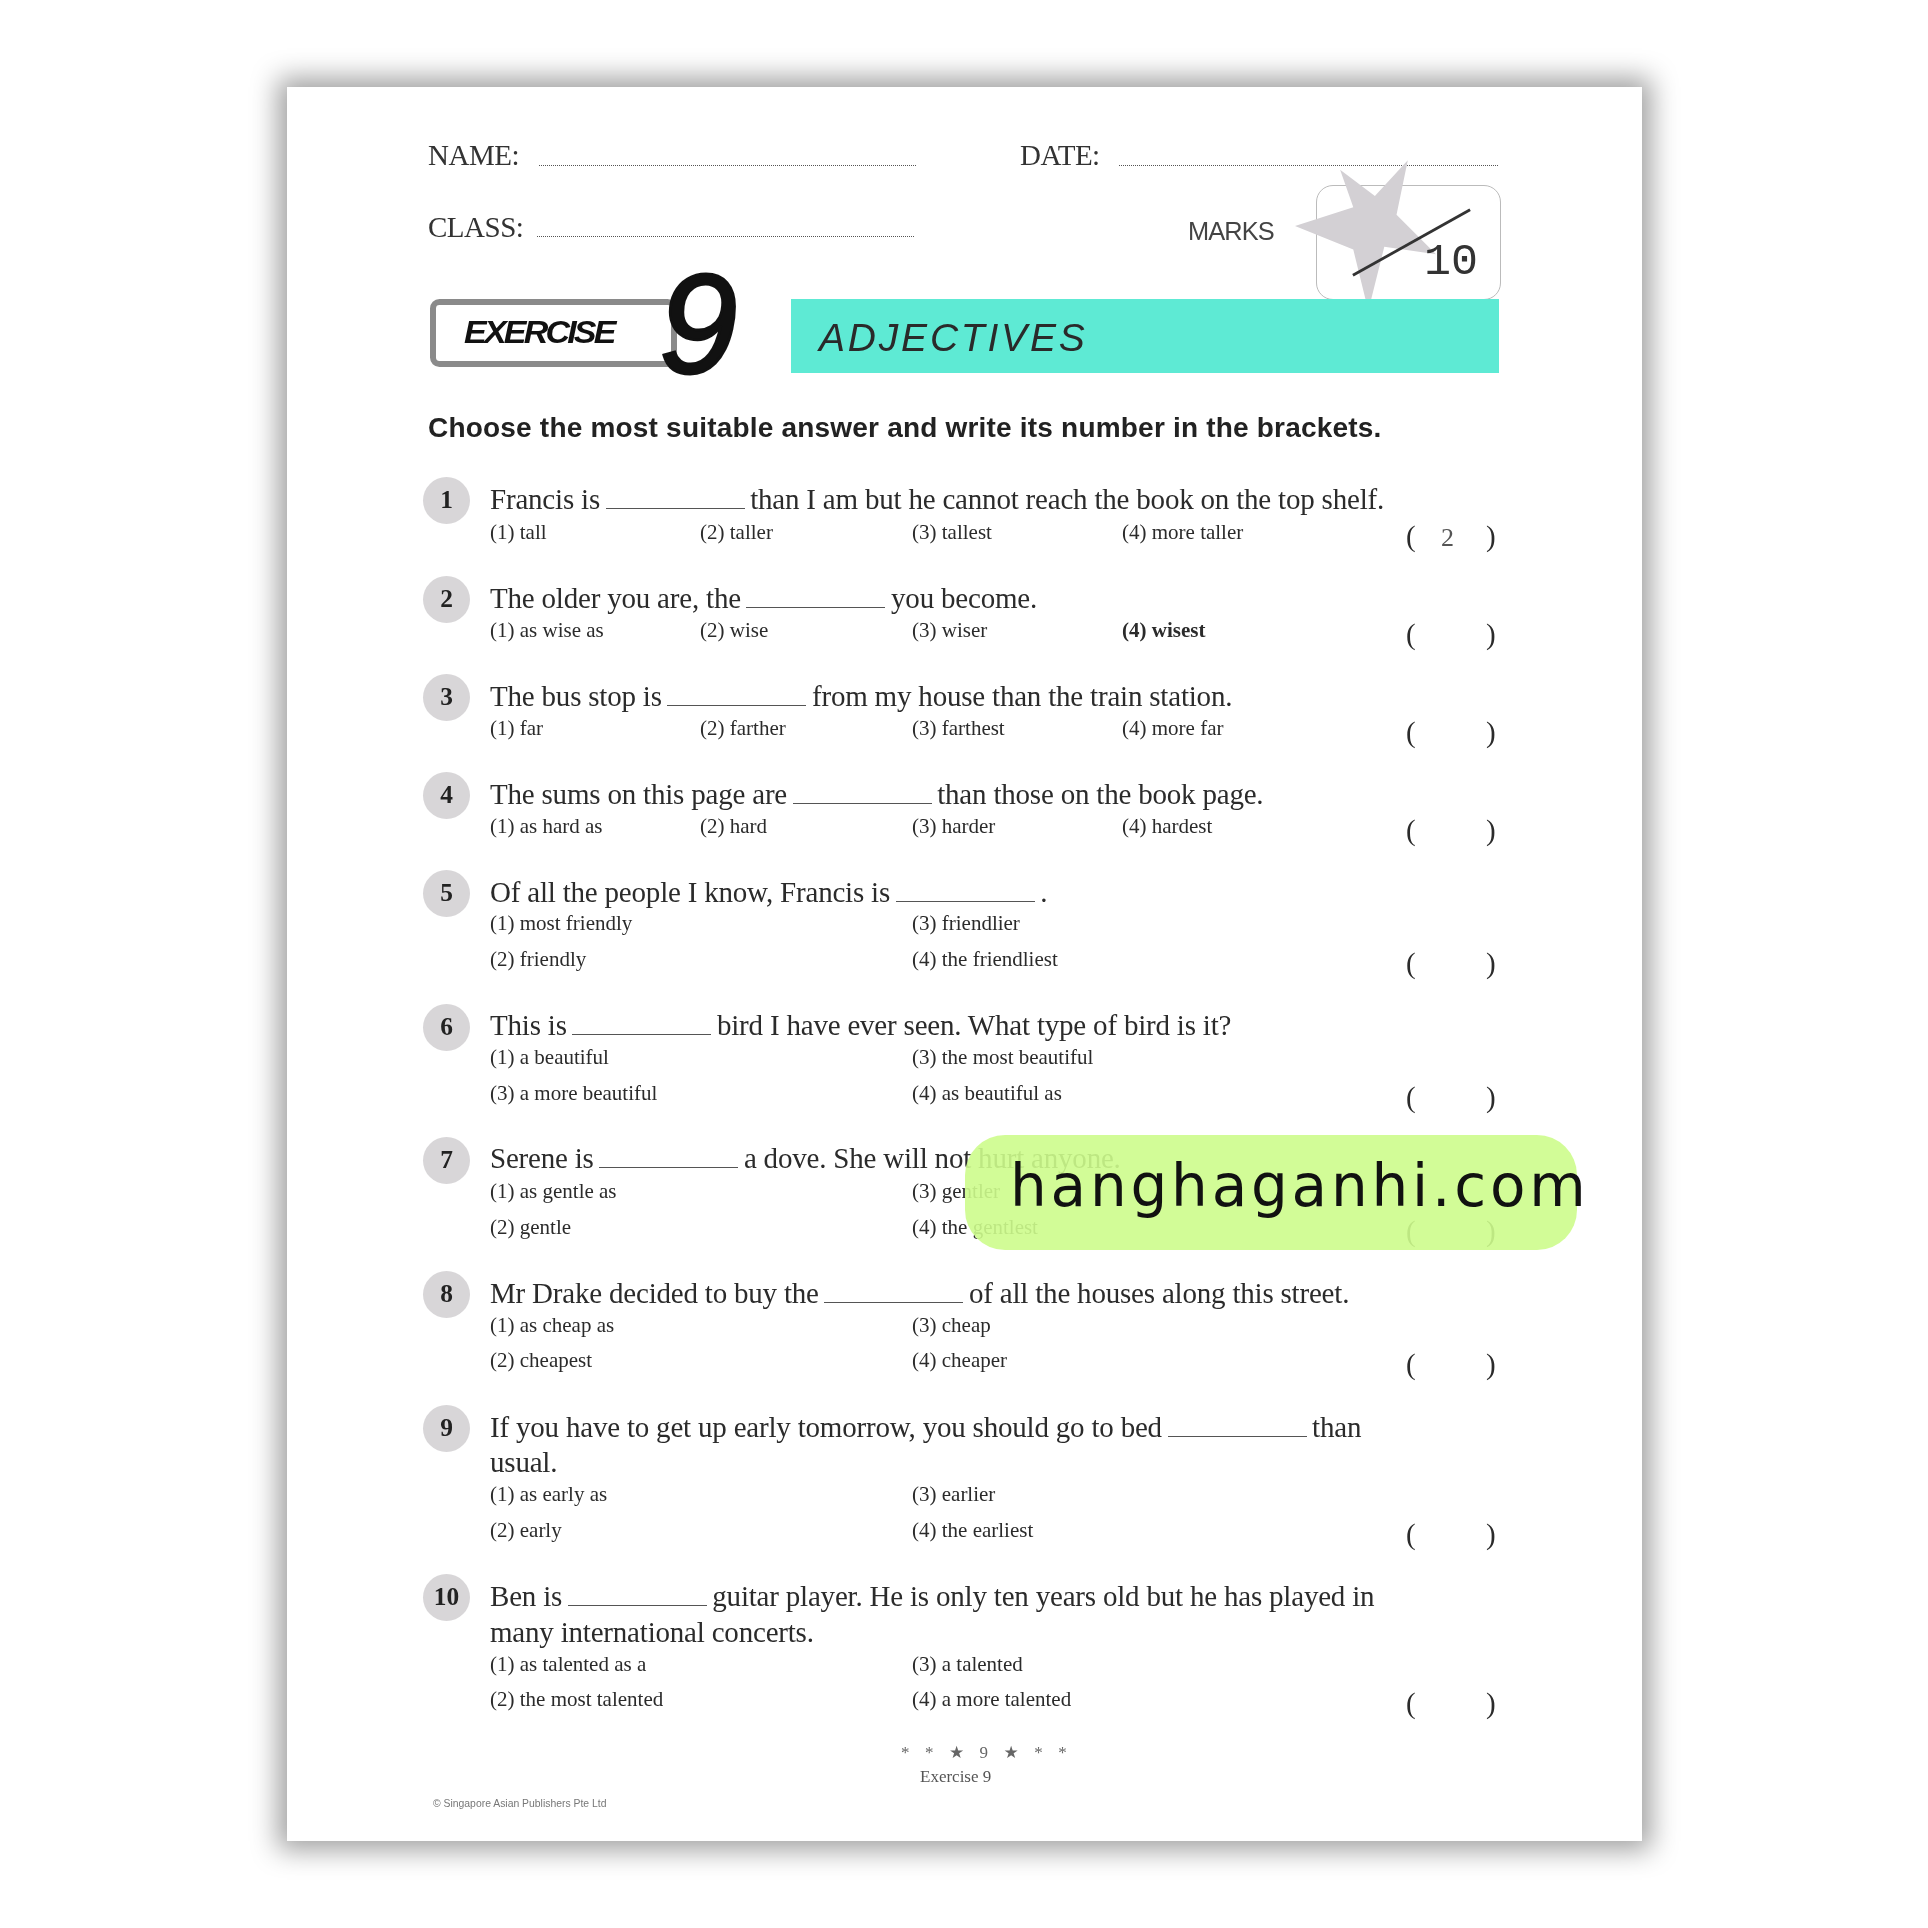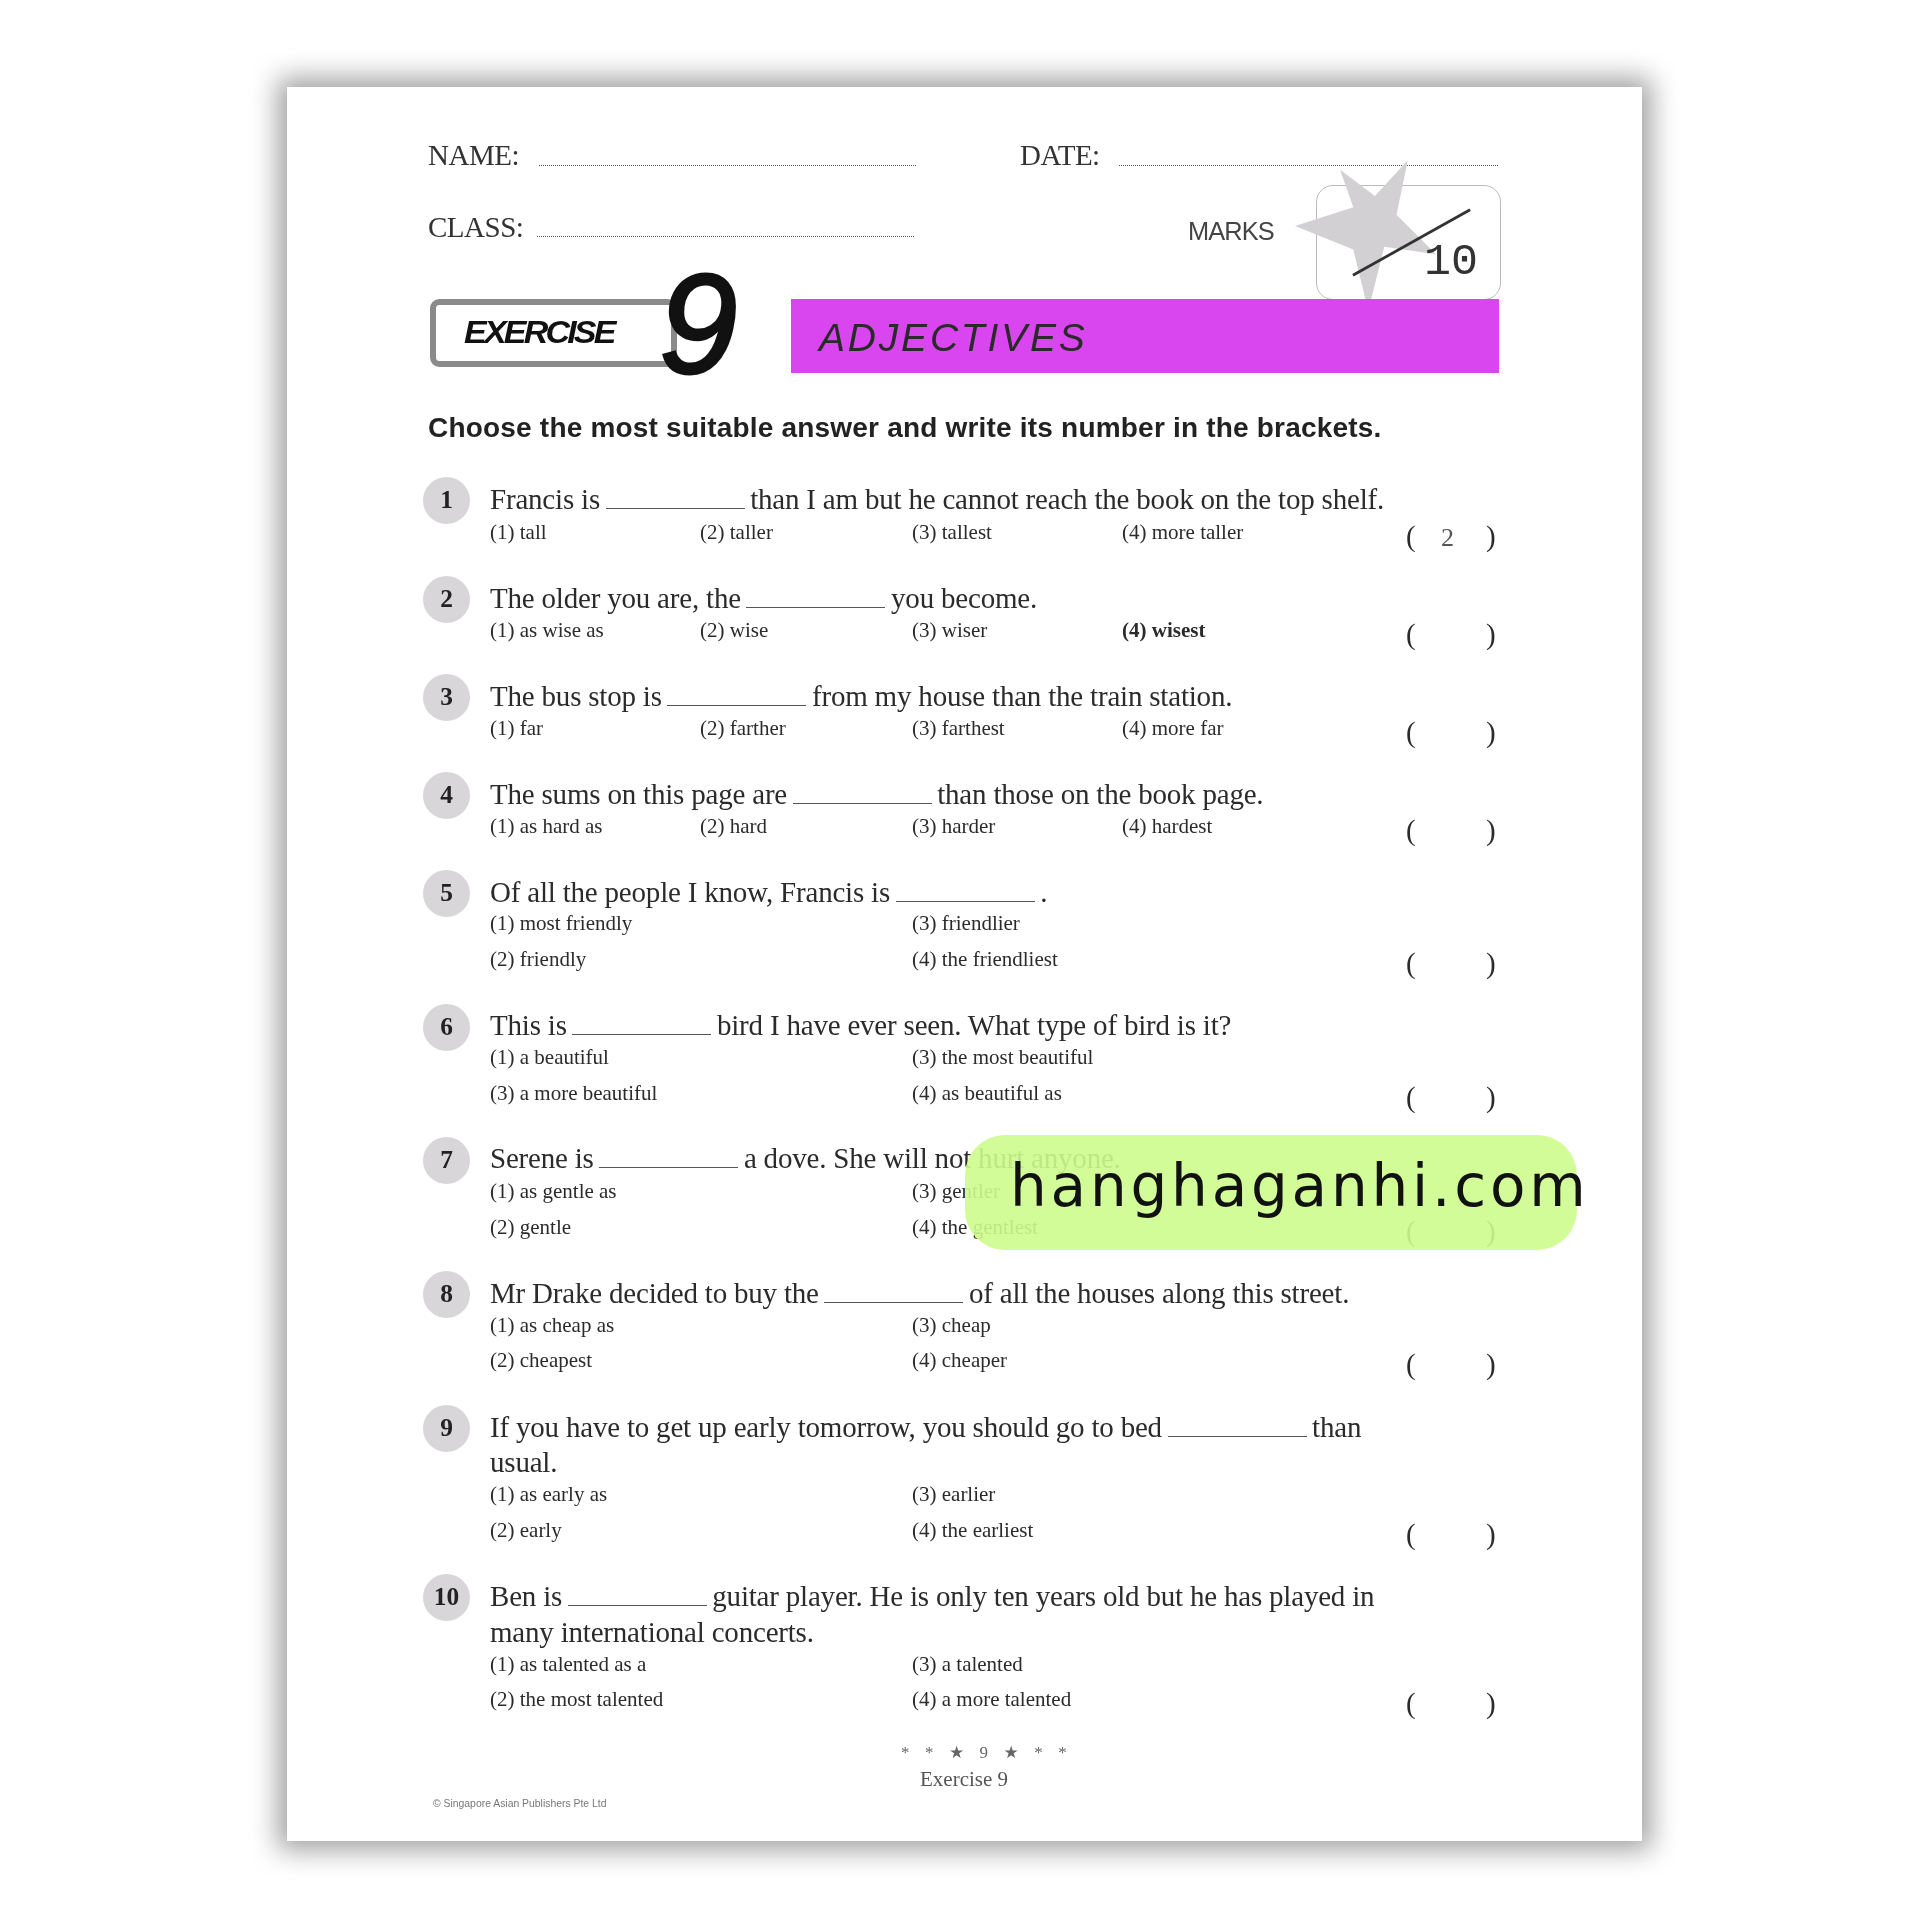--- a/index.html
+++ b/index.html
@@ -10,31 +10,31 @@
   .abs { position:absolute; white-space:nowrap; }
   .hdr { font-size:29px; letter-spacing:-0.5px; color:#333; }
   .dots { position:absolute; border-bottom:1.9px dotted #555; height:0; }
   .marks-label { font-family:"Liberation Sans", sans-serif; font-size:25.4px; color:#444; letter-spacing:-0.9px; }
   .marks-box { position:absolute; left:1316px; top:185px; width:183px; height:113px; border:1.9px solid #bbb; border-radius:17px; background:#fff; }
   .marks-star { position:absolute; left:1295px; top:160px; width:141px; height:151px; }
   .marks-total { font-family:"Liberation Mono", monospace; font-size:45px; color:#333; }
   .ex-badge { position:absolute; left:430px; top:299px; width:247px; height:68px; border:6.6px solid #8a8a8a; border-radius:9.4px; background:#fff; box-sizing:border-box; }
   .ex-word { position:absolute; left:28px; top:7.5px; font-family:"Liberation Sans", sans-serif; font-weight:900; font-style:italic; font-size:34px; color:#111; letter-spacing:-2.8px; transform:scaleY(0.9); }
   .ex-num { position:absolute; left:659px; top:254px; font-family:"Liberation Sans", sans-serif; font-style:italic; font-size:141px; line-height:141px; color:#111; font-weight:400; -webkit-text-stroke:2.8px #111; }
-  .topic-bar { position:absolute; left:791px; top:299px; width:708px; height:74px; background:#d946ef; }
+  .topic-bar { position:absolute; left:791px; top:299px; width:708px; height:74px; background:#5eead4; }
   .topic { position:absolute; left:28px; top:17px; font-family:"Liberation Sans", sans-serif; font-style:italic; font-size:39px; letter-spacing:2.8px; color:#2a2a2a; }
   .instr { font-family:"Liberation Sans", sans-serif; font-weight:700; font-size:28px; color:#222; letter-spacing:0.2px; }
   .qnum { position:absolute; width:47px; height:47px; border-radius:50%; background:#d8d6d8; font-family:"Liberation Serif", serif; font-weight:700; font-size:25.4px; color:#222; text-align:center; line-height:45px; }
   .qtext { font-size:29px; color:#2b2b2b; letter-spacing:-0.2px; }
   .opt { font-size:21px; color:#2b2b2b; }
   .blank { display:inline-block; width:139px; border-bottom:1.9px solid #555; margin:0 5.6px; height:19px; vertical-align:baseline; }
   .bracket { font-size:29px; color:#2b2b2b; }
   .ans { font-size:26px; color:#555; }
   .footer-stars { font-size:17px; color:#666; letter-spacing:5.6px; }
-  .footer-ex { font-size:21px; color:#555; }
+  .footer-ex { font-size:17px; color:#555; }
   .copyright { font-family:"Liberation Sans", sans-serif; font-size:10.4px; color:#777; filter:blur(0.6px); }
   .wm { position:absolute; left:965px; top:1135px; width:612px; height:115px; border-radius:40px; background:rgba(205,252,140,0.9); }
   .wm-text { position:absolute; left:45px; top:17px; font-family:"DejaVu Sans", sans-serif; font-size:58px; letter-spacing:3.8px; color:#111; }
 </style>
 </head>
 <body>
 
 <div class="page"></div>
 
 <div class="abs hdr" style="left:428px;top:139px;">NAME:</div>

